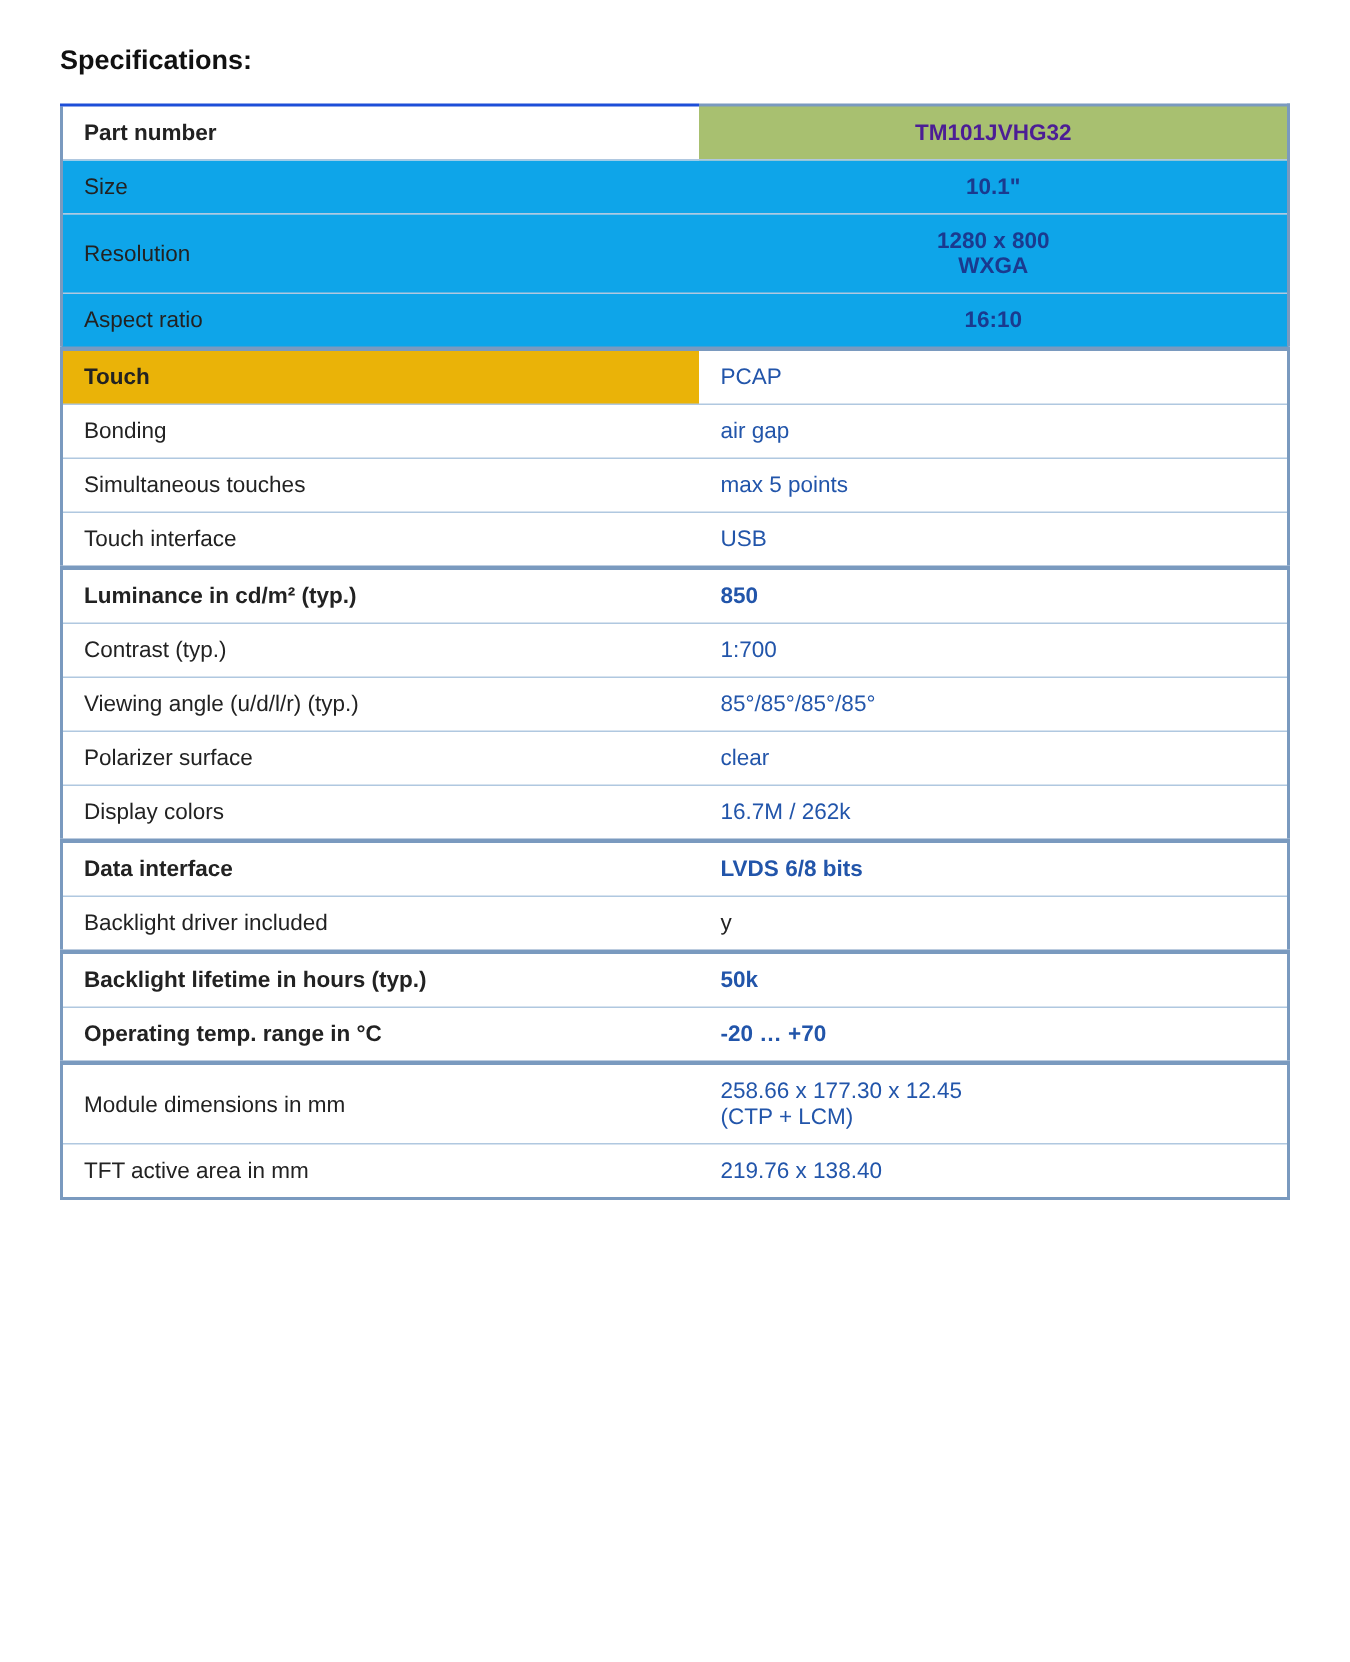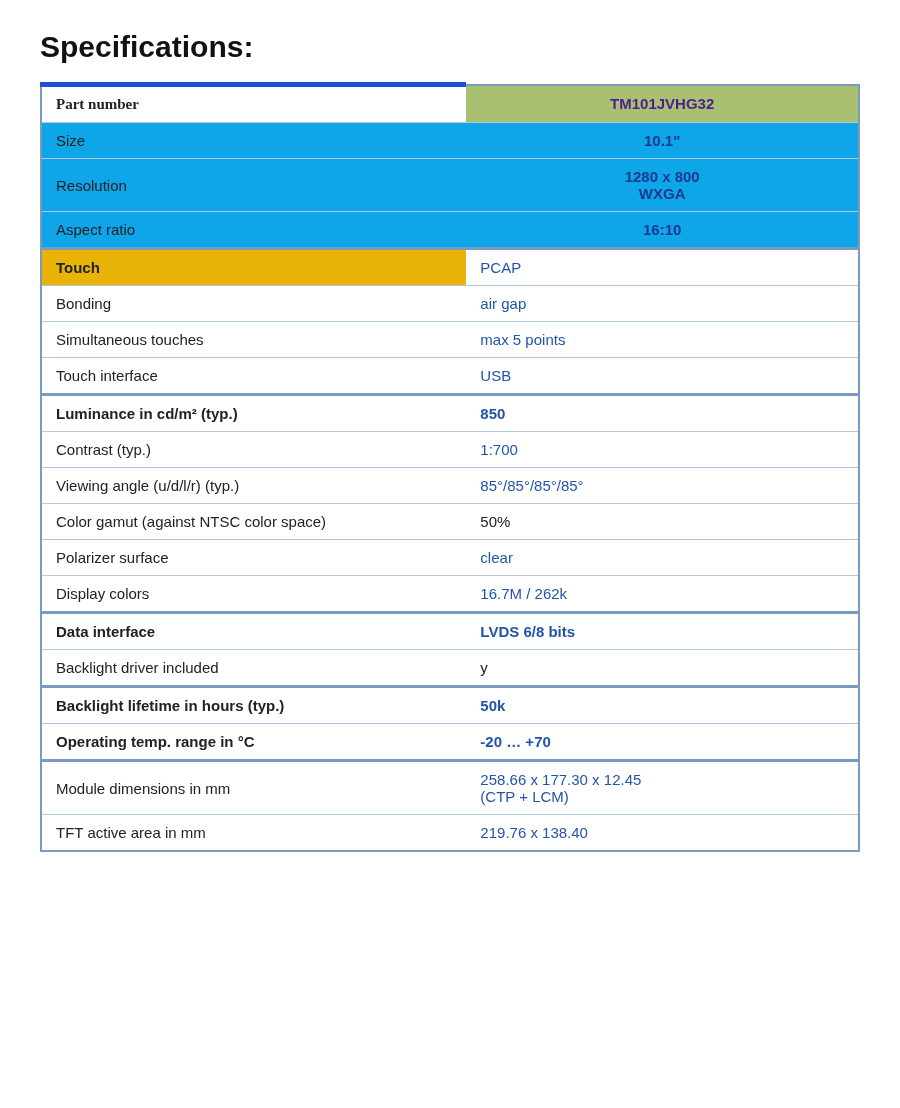--- a/index.html
+++ b/index.html
@@ -12,21 +12,21 @@
       background: #ffffff;
       font-family: Arial, sans-serif;
       font-size: 15px;
       color: #222;
       padding: 30px 40px;
       width: 900px;
       min-height: 1108px;
     }
 
     h1.page-title {
-      font-size: 30px;
+      font-size: 18px;
       font-weight: bold;
       margin-bottom: 18px;
       color: #111;
     }
 
     table.specs-table {
       width: 100%;
       border-collapse: collapse;
       border: 2px solid #7a9abf;
     }
@@ -83,22 +83,21 @@
       color: #2255aa;
     }
 
     td.black-value {
       color: #222;
     }
 
     
     tr.part-number-row td:first-child {
       font-weight: bold;
-      border-top: 5px solid #1d4ed8;
-      font-family: Liberation Serif, serif;
+      border-top: 2px solid #1d4ed8;
     }
 
     tr.part-number-row td.value-cell {
       background-color: #a8c070;
       color: #4c1d95;
       font-weight: bold;
       text-align: center;
     }
 
     tr.bold-value-row td:first-child {
@@ -150,24 +149,20 @@
       </tr>
       <tr>
         <td>Contrast (typ.)</td>
         <td class="blue-value">1:700</td>
       </tr>
       <tr>
         <td>Viewing angle (u/d/l/r) (typ.)</td>
         <td class="blue-value">85°/85°/85°/85°</td>
       </tr>
       <tr>
-        <td>Color gamut (against NTSC color space)</td>
-        <td class="black-value">50%</td>
-      </tr>
-      <tr>
         <td>Polarizer surface</td>
         <td class="blue-value">clear</td>
       </tr>
       <tr>
         <td>Display colors</td>
         <td class="blue-value">16.7M / 262k</td>
       </tr>
       <tr class="bold-value-row section-start">
         <td class="bold-label">Data interface</td>
         <td class="blue-value" style="font-weight: bold;">LVDS 6/8 bits</td>

